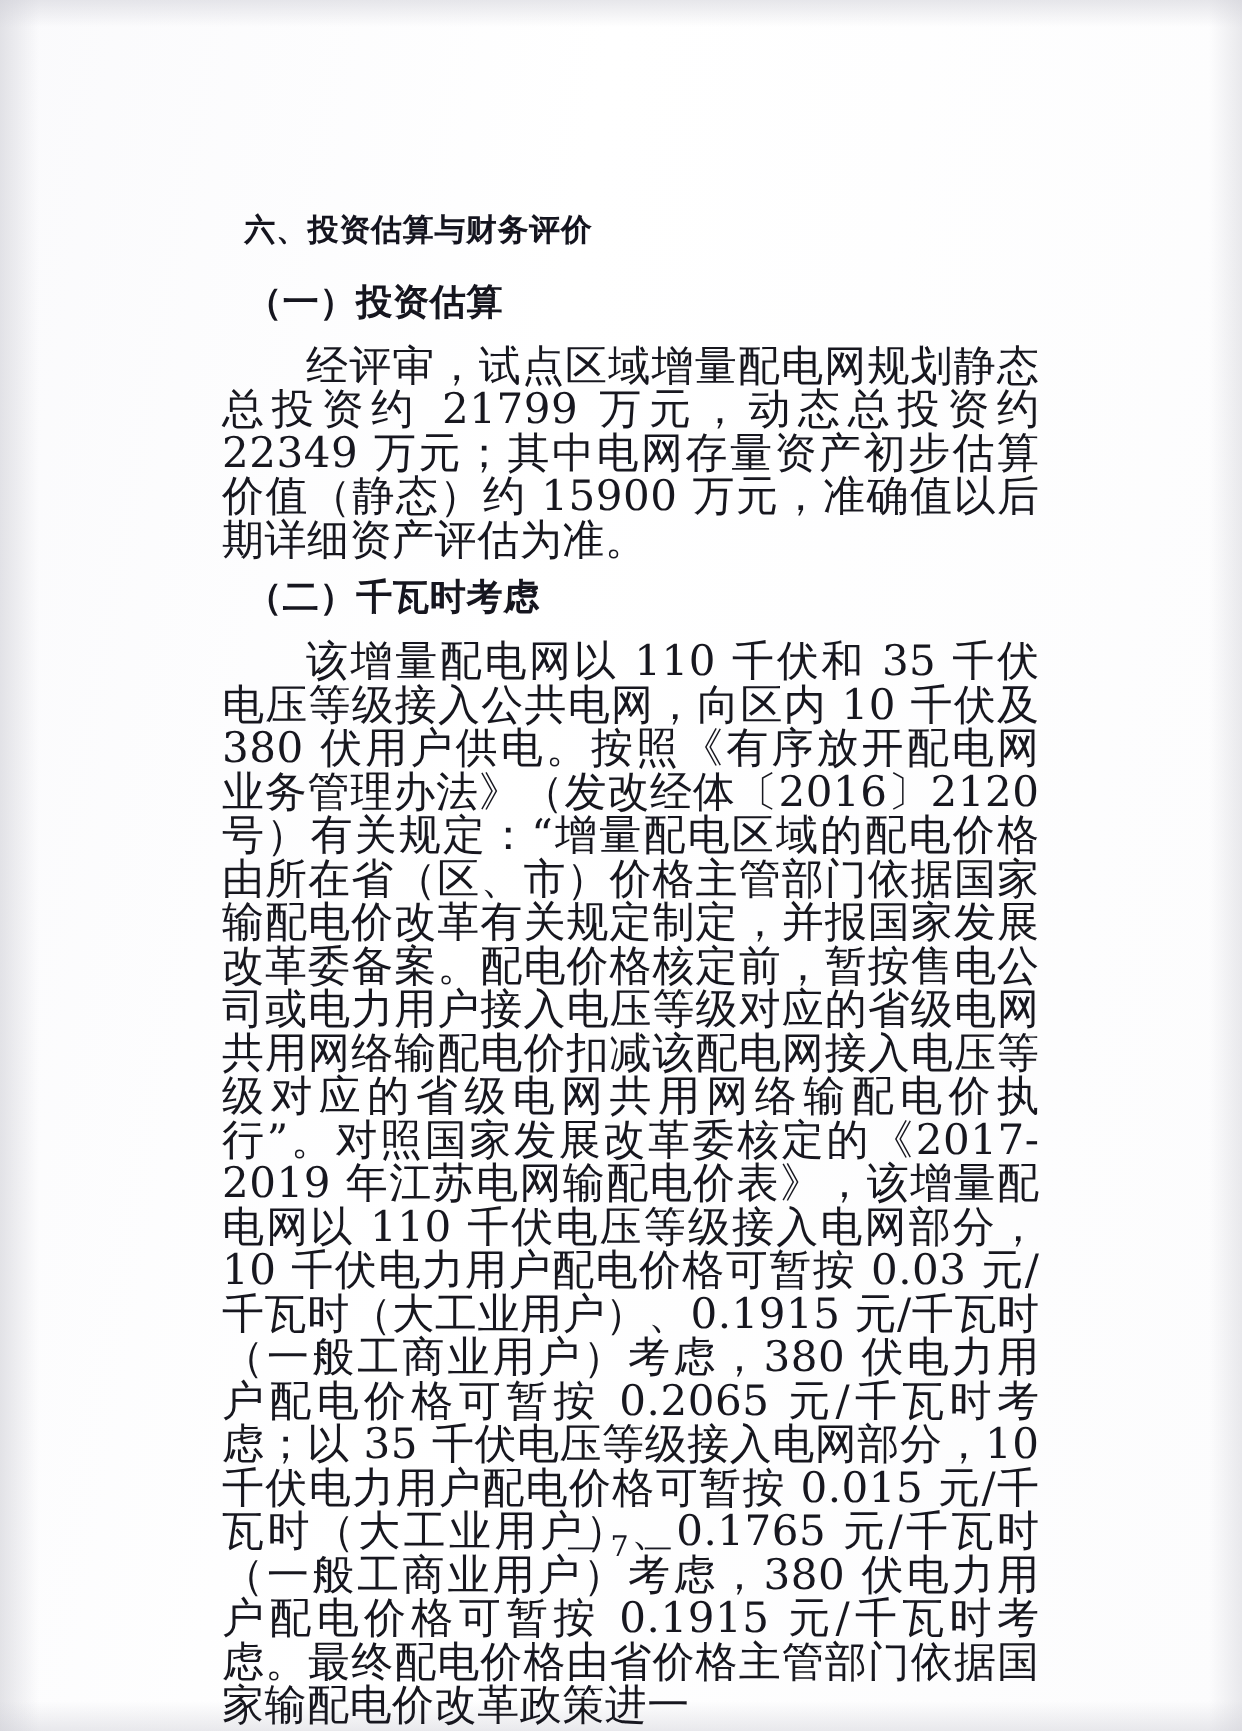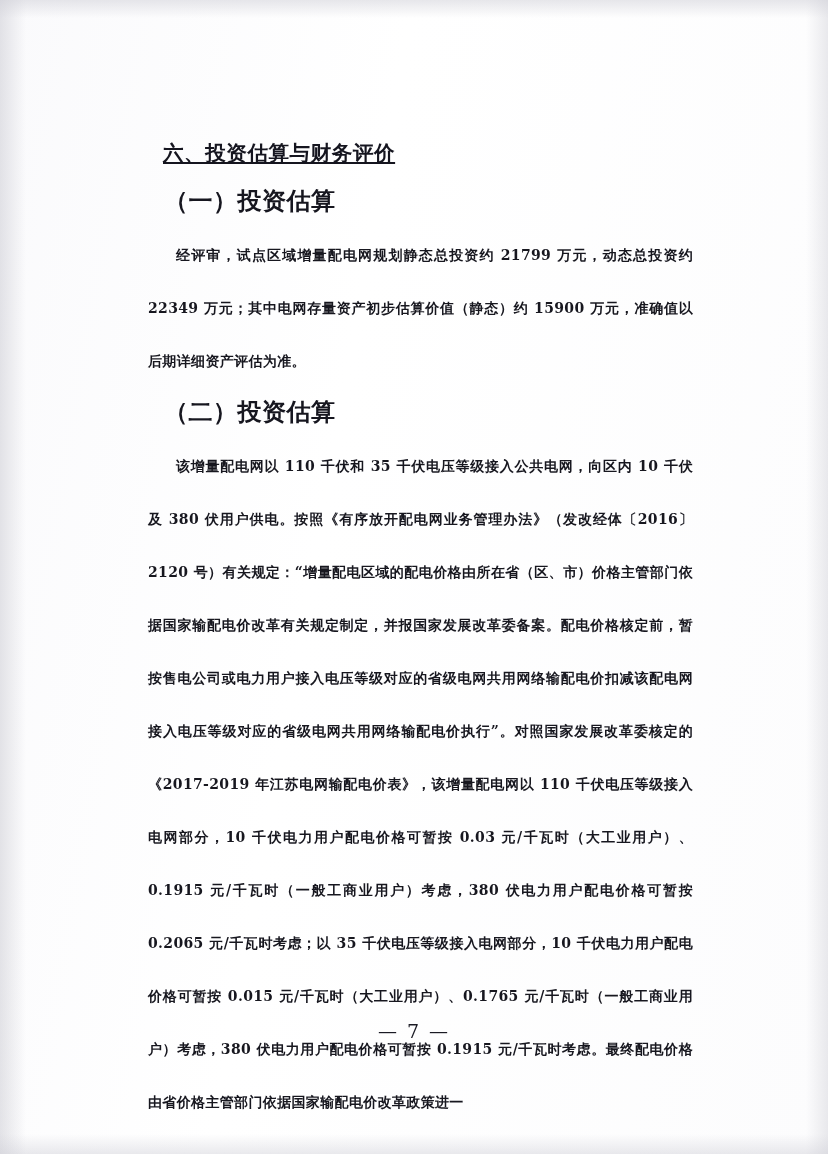--- a/index.html
+++ b/index.html
@@ -60,42 +60,40 @@
   }
 
   .section-heading {
     font-family: "DejaVu Sans", "Liberation Sans", sans-serif;
     font-weight: bold;
     font-size: 20.5px;
     line-height: 1.5;
     letter-spacing: 0.6px;
     color: #15151f;
     margin: 0 0 14px 15px;
-    text-decoration: underline;
   }
 
   .sub-heading {
     font-size: 24px;
     line-height: 1.5;
     letter-spacing: 0.5px;
     color: #16161f;
     margin: 0 0 10px 16px;
     font-family: "DejaVu Serif", "Liberation Serif", serif;
   }
 
   .para {
-    font-size: 14px;
-    line-height: 53px;
+    font-size: 28px;
+    line-height: 29px;
     letter-spacing: 0.35px;
     text-align: justify;
     text-justify: inter-ideograph;
     text-indent: 2em;
     margin: 0 0 2px 0;
     color: #17171f;
-    font-weight: bold;
   }
 
   .para.tight {
     margin-bottom: 6px;
   }
 
   .page-number {
     position: absolute;
     left: 0;
     right: 0;
@@ -117,20 +115,20 @@
   <div class="scan-edge-bottom"></div>
 
   <div class="content">
 
     <h1 class="section-heading">六、投资估算与财务评价</h1>
 
     <h2 class="sub-heading">（一）投资估算</h2>
 
     <p class="para tight">经评审，试点区域增量配电网规划静态总投资约 21799 万元，动态总投资约 22349 万元；其中电网存量资产初步估算价值（静态）约 15900 万元，准确值以后期详细资产评估为准。</p>
 
-    <h2 class="sub-heading">（二）投资估算</h2>
+    <h2 class="sub-heading">（二）千瓦时考虑</h2>
 
     <p class="para">该增量配电网以 110 千伏和 35 千伏电压等级接入公共电网，向区内 10 千伏及 380 伏用户供电。按照《有序放开配电网业务管理办法》（发改经体〔2016〕2120 号）有关规定：“增量配电区域的配电价格由所在省（区、市）价格主管部门依据国家输配电价改革有关规定制定，并报国家发展改革委备案。配电价格核定前，暂按售电公司或电力用户接入电压等级对应的省级电网共用网络输配电价扣减该配电网接入电压等级对应的省级电网共用网络输配电价执行”。对照国家发展改革委核定的《2017-2019 年江苏电网输配电价表》，该增量配电网以 110 千伏电压等级接入电网部分，10 千伏电力用户配电价格可暂按 0.03 元/千瓦时（大工业用户）、0.1915 元/千瓦时（一般工商业用户）考虑，380 伏电力用户配电价格可暂按 0.2065 元/千瓦时考虑；以 35 千伏电压等级接入电网部分，10 千伏电力用户配电价格可暂按 0.015 元/千瓦时（大工业用户）、0.1765 元/千瓦时（一般工商业用户）考虑，380 伏电力用户配电价格可暂按 0.1915 元/千瓦时考虑。最终配电价格由省价格主管部门依据国家输配电价改革政策进一</p>
 
   </div>
 
   <div class="page-number">— 7 —</div>
 </div>
 
 </body></html>

